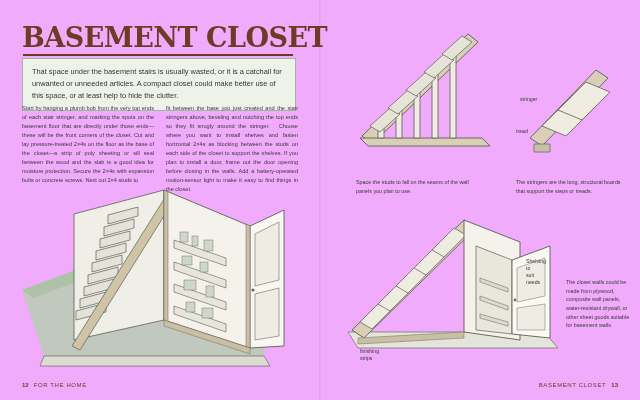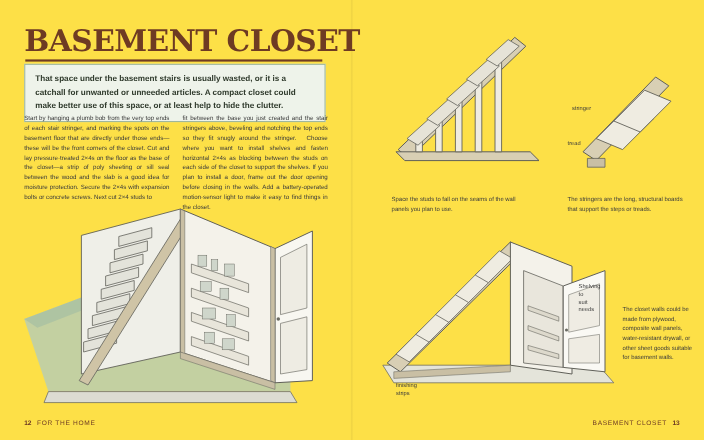--- a/index.html
+++ b/index.html
@@ -5,21 +5,21 @@
   html,body{margin:0;padding:0;}
   body{
     width:640px;height:400px;
     background:#ffffff;
     font-family:"Liberation Sans", sans-serif;
     overflow:hidden;
     position:relative;
   }
   .page{
     position:absolute;inset:0;
-    background:#fde047;
+    background:#f0abfc;
     display:flex;
   }
   .gutter{
     position:absolute;left:319px;top:0;bottom:0;width:2px;
     background:linear-gradient(to right,rgba(0,0,0,0.06),rgba(0,0,0,0.02));
   }
   
   .left{
     position:absolute;left:0;top:0;width:320px;height:400px;
   }
@@ -36,21 +36,20 @@
   .title-rule{
     position:absolute;left:23px;top:54px;width:270px;height:2px;
     background:#6e3b23;
   }
   .deck-box{
     position:absolute;left:22px;top:58px;width:274px;
     border:1px solid #9fb79c;
     background:#eef3ea;
     padding:7px 9px;
     box-sizing:border-box;
-    font-weight:bold;
   }
   .deck{
     font-size:7.4px;
     line-height:1.65;
     color:#2f3a2c;
   }
   .cols{
     position:absolute;left:22px;top:104px;width:276px;
     display:flex;gap:12px;
   }

